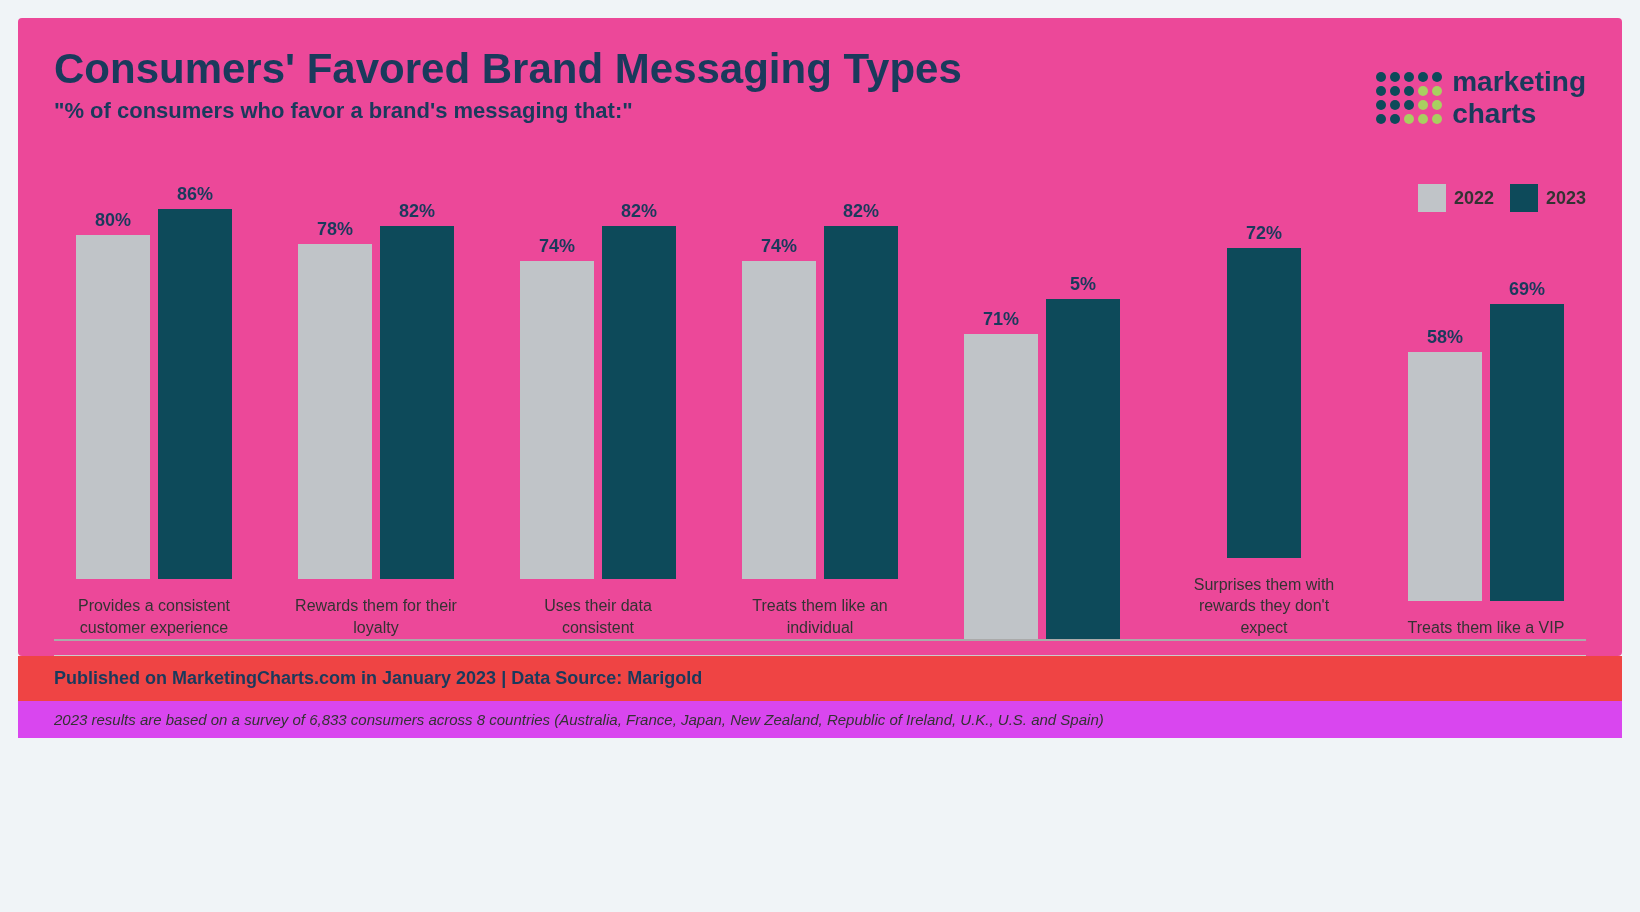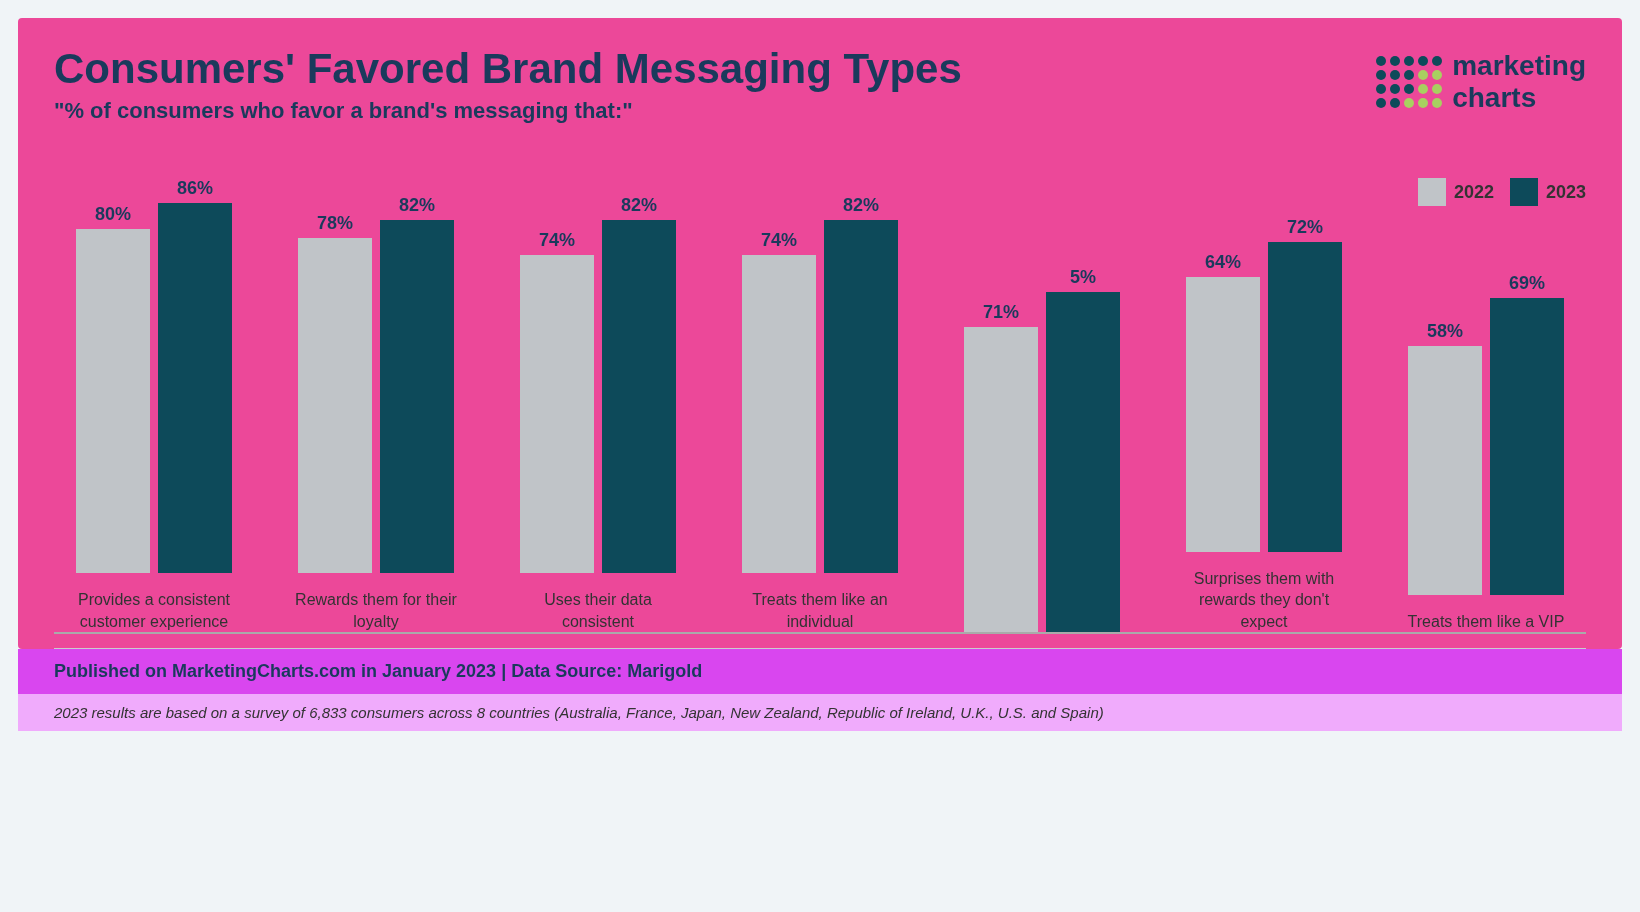--- a/index.html
+++ b/index.html
@@ -30,21 +30,21 @@
     .subtitle {
       font-size: 22px;
       font-weight: 600;
       color: #1a3a5c;
       margin-top: 6px;
     }
     .logo-block {
       display: flex;
       align-items: center;
       gap: 10px;
-      margin-top: 4px;
+      margin-top: 20px;
     }
     .logo-dots {
       display: grid;
       grid-template-columns: repeat(5, 10px);
       grid-template-rows: repeat(4, 10px);
       gap: 4px;
     }
     .dot {
       width: 10px;
       height: 10px;
@@ -123,28 +123,28 @@
       border: none;
       border-top: 1.5px solid #ccc;
       margin: 14px 0 0 0;
       width: 100%;
     }
     .footer-block {
       margin: 0 18px;
       padding: 0;
     }
     .footer-primary {
-      background: #d946ef;
+      background: #ef4444;
       padding: 12px 36px;
       font-size: 18px;
       font-weight: 700;
       color: #1a3a5c;
     }
     .footer-secondary {
-      background: #f0abfc;
+      background: #d946ef;
       padding: 10px 36px;
       font-size: 15px;
       font-style: italic;
       color: #333;
     }
     .chart-wrapper {
       width: 100%;
     }
     .axis-line {
       border-top: 2px solid #aaa;
@@ -264,24 +264,20 @@
               </div>
               <div class="bar-wrap">
                 <div class="bar-value">5%</div>
                 <div class="bar" style="height: 340px; background: rgb(13, 74, 90);"></div>
               </div>
             </div>
           </div>
           <div class="bar-group">
             <div class="bars-row">
               <div class="bar-wrap">
-                <div class="bar-value">64%</div>
-                <div class="bar" style="height: 275px; background: rgb(192, 196, 200);"></div>
-              </div>
-              <div class="bar-wrap">
                 <div class="bar-value">72%</div>
                 <div class="bar" style="height: 310px; background: rgb(13, 74, 90);"></div>
               </div>
             </div>
             <div class="bar-label">Surprises them with rewards they don't expect</div>
           </div>
           <div class="bar-group">
             <div class="bars-row">
               <div class="bar-wrap">
                 <div class="bar-value">58%</div>

